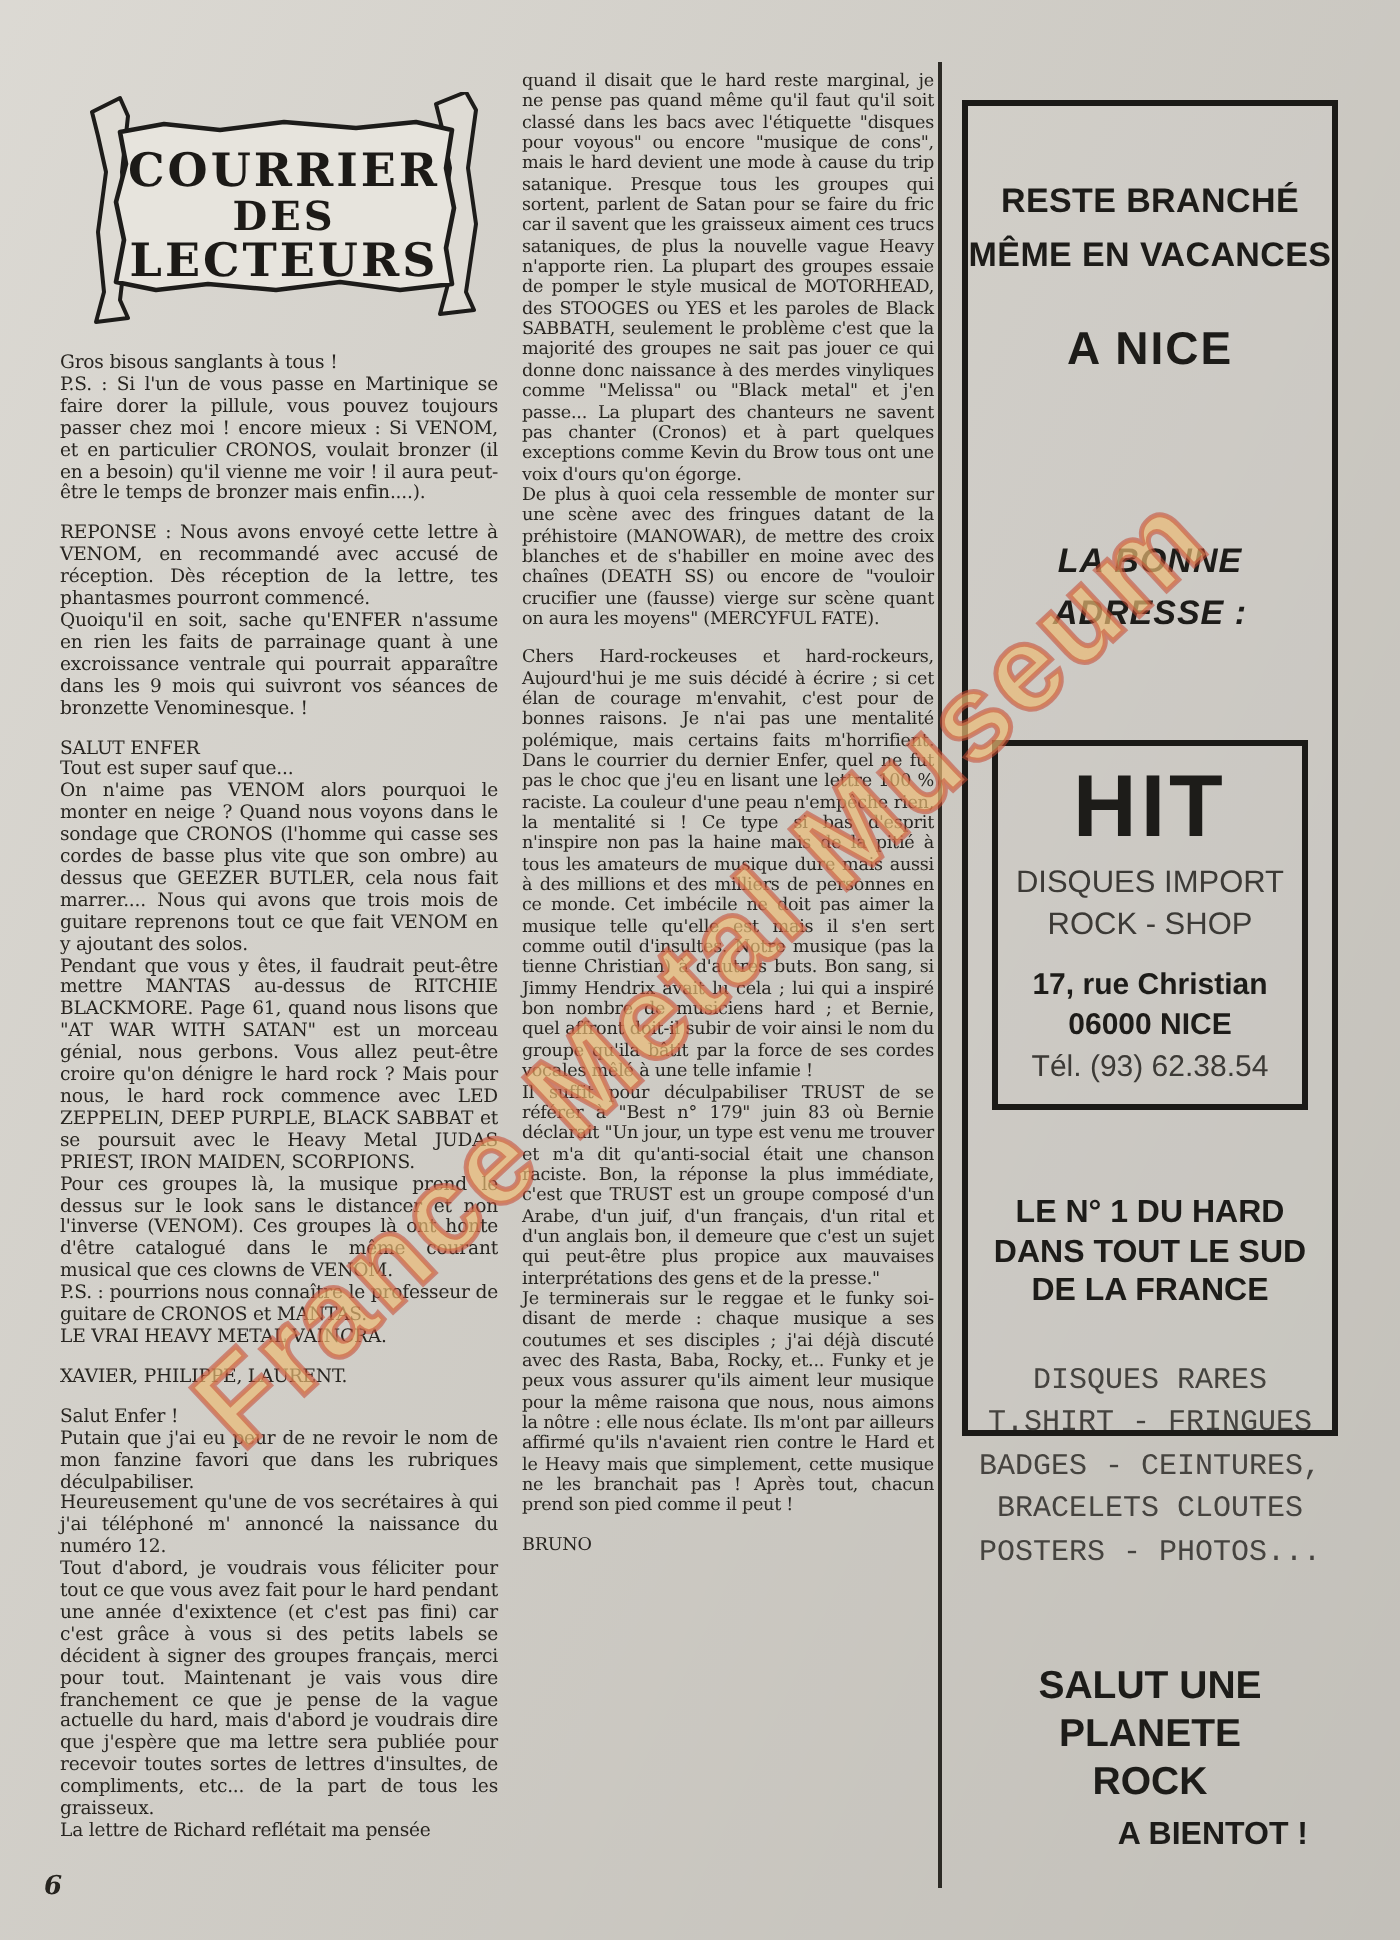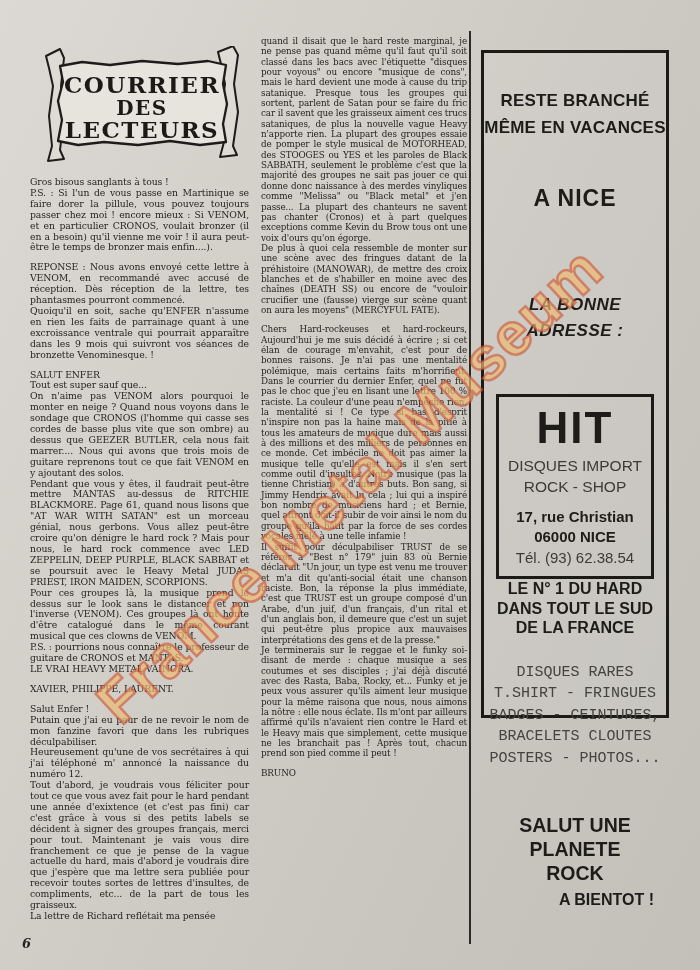--- a/index.html
+++ b/index.html
@@ -15,28 +15,28 @@
   
   .banner{width:219px;height:118px;margin:0 0 9px 0;}
   .banner text{font-family:"DejaVu Serif",serif;font-weight:bold;fill:#1c1a17;letter-spacing:1.5px;}
   
   .vrule{position:absolute;left:469px;top:31px;width:2px;height:913px;background:#2c2a25;}
   
   .ad{position:absolute;left:481px;top:50px;width:188px;height:668px;border:3px solid #1b1a17;
       box-sizing:border-box;font-family:"Liberation Sans",sans-serif;color:#1d1c19;text-align:center;
       background:rgba(255,255,255,.05);}
   .ad-header{margin-top:34px;font-size:17px;font-weight:bold;line-height:27px;letter-spacing:.2px;}
-  .ad-city{margin-top:44px;font-size:23px;font-weight:bold;letter-spacing:1px;}
+  .ad-city{margin-top:20px;font-size:23px;font-weight:bold;letter-spacing:1px;}
   .ad-addr{margin-top:80px;font-size:17px;font-weight:bold;font-style:italic;line-height:26px;letter-spacing:.5px;}
   .ad-inner{margin:50px 12px 0;border:3px solid #1b1a17;padding:8px 0 10px;}
   .ad-shop-name{font-size:44px;font-weight:bold;letter-spacing:2px;line-height:46px;}
   .ad-shop-type{margin-top:4px;font-size:15.5px;line-height:21px;color:#3c3a36;}
   .ad-street{margin-top:10px;font-size:15px;font-weight:bold;line-height:20px;}
   .ad-phone{margin-top:2px;font-size:15px;color:#3c3a36;}
-  .ad-claim{font-size:16px;font-weight:bold;line-height:19.5px;}
+  .ad-claim{margin-top:42px;font-size:16px;font-weight:bold;line-height:19.5px;}
   .ad-items{margin-top:24px;font-size:15px;line-height:21.5px;color:#45433f;font-family:Liberation Mono, monospace;}
   .ad-slogan{margin-top:44px;font-size:19.5px;font-weight:bold;line-height:24px;}
   .ad-closing{margin-top:6px;font-size:16px;font-weight:bold;text-align:right;padding-right:12px;}
   
   .watermark{position:absolute;left:350px;top:485px;transform:translate(-50%,-50%) rotate(-43deg);
              font-family:"Liberation Sans",sans-serif;font-weight:bold;font-size:60px;white-space:nowrap;
              letter-spacing:2px;color:rgba(247,224,138,.52);-webkit-text-stroke:2.5px rgba(198,72,50,.55);
              text-shadow:0 0 1px rgba(198,72,50,.35);z-index:5;pointer-events:none;}
   
   .pagenum{position:absolute;left:22px;top:936px;font-family:"DejaVu Serif",serif;

